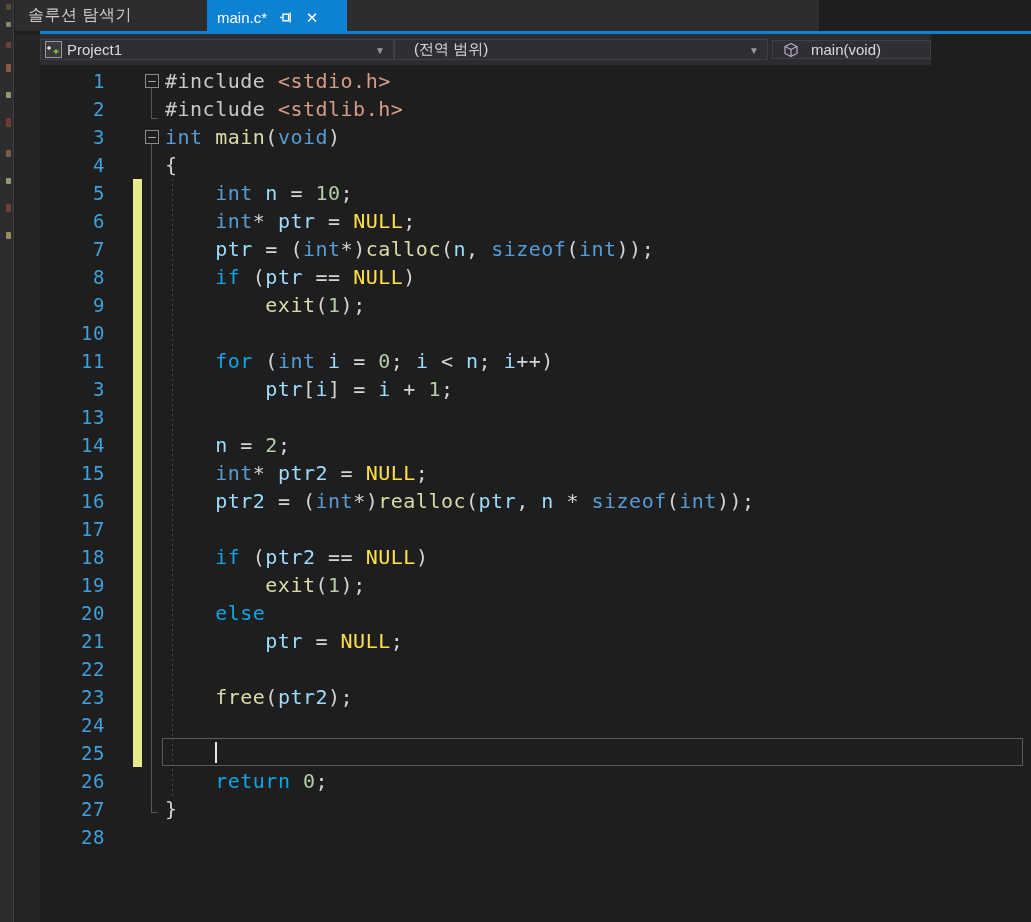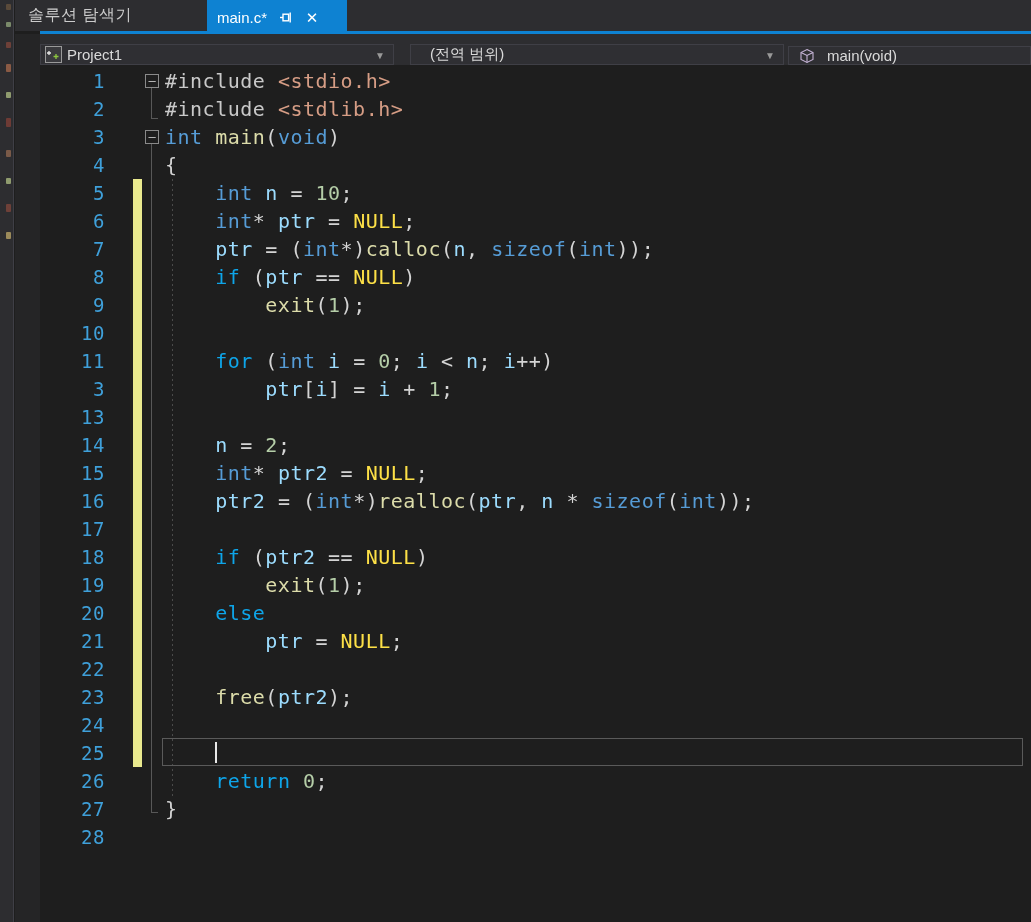--- a/index.html
+++ b/index.html
@@ -9,37 +9,37 @@
 
   
   .left-rail { left:0; top:0; width:14px; height:922px; background:#2D2D30;
                border-right:1px solid #3F3F46; }
   .rail-frag { position:absolute; right:2px; width:5px; border-radius:1px; }
 
   
   .left-gap { left:15px; top:34px; width:25px; height:888px; background:#252526; }
 
   
-  .top-strip { left:15px; top:0; width:1016px; height:31px; background:#2D2D30; }
+  .top-strip { left:15px; top:0; width:804px; height:31px; background:#2D2D30; }
   .panel-title { position:absolute; left:13px; top:5px; color:#CCCCCC; font-size:16px;
                  letter-spacing:0.5px; white-space:nowrap; }
   .accent-line { left:40px; top:31px; width:991px; height:3px; background:#0E82D2; }
   .doc-tab { left:207px; top:0; width:140px; height:34px; background:#0E82D2;
              display:flex; align-items:center; padding:0 10px; gap:9px; color:#FFFFFF; }
   .doc-tab .tab-label { font-size:15px; white-space:nowrap; }
   .tab-btn { display:flex; align-items:center; justify-content:center; width:18px; height:18px; }
   .close-glyph { font-size:15px; color:#FFFFFF; line-height:1; }
 
   
-  .navbar { left:40px; top:34px; width:991px; height:31px; background:#2D2D30;
-            display:flex; align-items:flex-end; }
+  .navbar { left:40px; top:34px; width:891px; height:31px; background:#2D2D30;
+            display:flex; align-items:center; }
   .combo { position:relative; border:1px solid #3F3F46; background:#2F2F33;
            display:flex; align-items:center; color:#DADADA; font-size:15px; }
   .combo-project { width:354px; }
-  .combo-scope   { width:374px; margin-left:16px; padding-left:19px; }
+  .combo-scope   { width:374px; margin-left:0; padding-left:19px; }
   .combo-member  { flex:1; margin-left:4px; padding-left:10px; }
   .combo .arrow { position:absolute; right:8px; top:50%; transform:translateY(-50%);
                   color:#999999; font-size:10px; }
   .proj-ico { margin:0 4px 0 3px; display:flex; }
   .cube-ico { margin-right:12px; display:flex; }
 
   
   .editor { left:40px; top:65px; width:991px; height:857px; background:#1E1E1E; }
   .code-rows { position:absolute; inset:0; padding-top:2px; }
   .code-row { position:relative; height:28px; }

